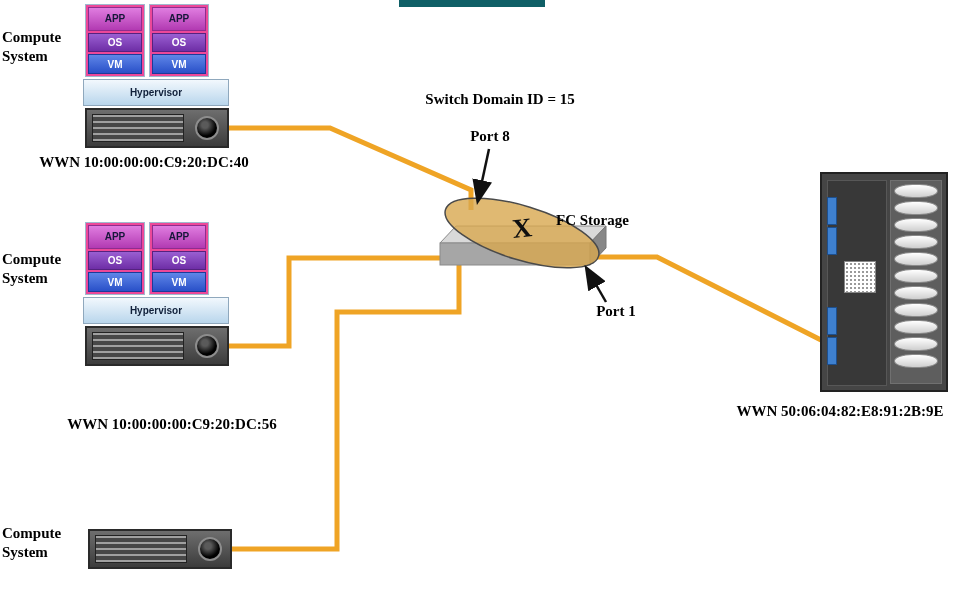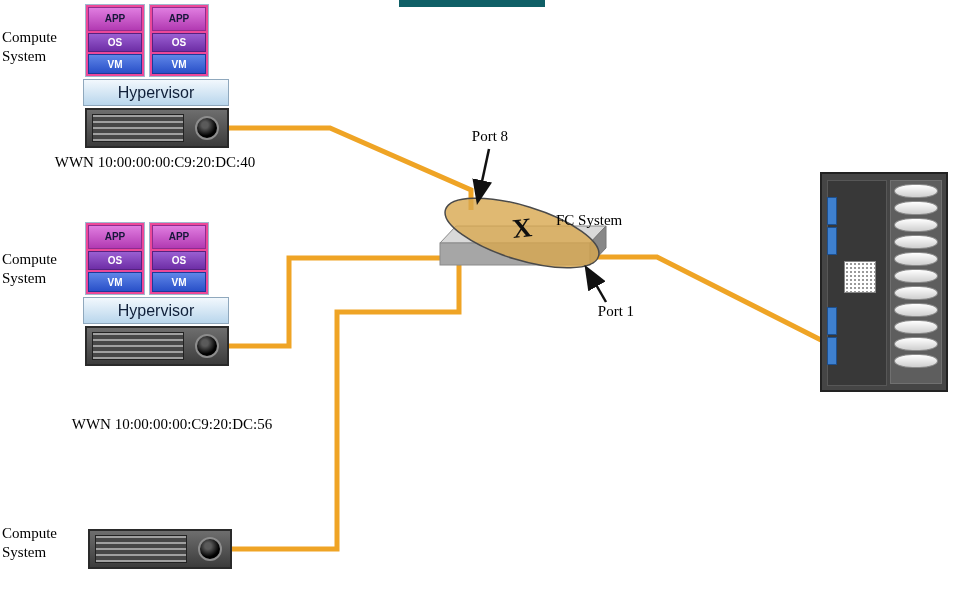--- a/index.html
+++ b/index.html
@@ -1,38 +1,38 @@
 <!DOCTYPE html>
 <html><head>
 <meta charset="utf-8">
 <style>
   html,body{margin:0;padding:0;background:#fff;}
   #canvas{position:relative;width:975px;height:594px;background:#ffffff;overflow:hidden;
           font-family:"Liberation Serif",serif;}
-  .lbl{position:absolute;font-weight:normal;font-size:15px;color:#000;line-height:1.25;}
+  .lbl{position:absolute;font-weight:bold;font-size:15px;color:#000;line-height:1.25;}
   .center{text-align:center;}
   .nowrap{white-space:nowrap;}
 
   #banner{position:absolute;left:399px;top:0;width:146px;height:7px;background:#0F5F66;}
 
   #wires{position:absolute;left:0;top:0;}
 
   
   .vmstack{position:absolute;width:60px;height:73px;background:#ec4899;border:1px solid #9fb9cf;
            box-sizing:border-box;padding:2px;display:flex;flex-direction:column;gap:2px;
            font-family:"Liberation Sans",sans-serif;}
   .vmstack div{display:flex;align-items:center;justify-content:center;font-weight:bold;font-size:10px;}
   .vmstack .app{flex:1.25;background:linear-gradient(#e07de0,#b23ab2);border:1px solid #8e2d8e;color:#17173a;}
   .vmstack .os {flex:1;background:linear-gradient(#9a5fd2,#6e2ea6);border:1px solid #55227f;color:#fff;}
   .vmstack .vm {flex:1;background:linear-gradient(#5f86e8,#2950c8);border:1px solid #1c3a99;color:#fff;}
 
   
   .hyp{position:absolute;width:146px;height:27px;background:linear-gradient(#f2f8fd,#b9d6ec);
        border:1px solid #8fa8bd;box-sizing:border-box;display:flex;align-items:center;justify-content:center;
-       font-family:"Liberation Sans",sans-serif;font-weight:normal;font-size:16px;color:#10203a;}
+       font-family:"Liberation Sans",sans-serif;font-weight:bold;font-size:10px;color:#10203a;}
 
   
   .server{position:absolute;width:144px;height:40px;background:linear-gradient(#6e6e6e,#3c3c3c);
           border:2px solid #2a2a2a;box-sizing:border-box;display:flex;align-items:center;}
   .grille{margin-left:5px;width:90px;height:26px;border:1px solid #222;
           background:repeating-linear-gradient(180deg,#a0a0a0 0 2px,#474747 2px 6px);}
   .pwr{margin-left:11px;width:24px;height:24px;border-radius:50%;
        background:radial-gradient(circle at 40% 35%,#5a5a5a 0 18%,#000 62%);border:2px solid #8d8d8d;box-sizing:border-box;}
 
   
@@ -92,21 +92,21 @@
     <div class="vm">VM</div>
   </div>
 
   <div class="hyp" style="left:83px;top:79px;">Hypervisor</div>
 
   <div class="server" style="left:85px;top:108px;">
     <div class="grille"></div>
     <div class="pwr"></div>
   </div>
 
-  <div class="lbl center nowrap" style="left:15px;top:153px;width:280px;">WWN 10:00:00:00:C9:20:DC:40</div>
+  <div class="lbl center nowrap" style="left:4px;top:153px;width:280px;">WWN 10:00:00:00:C9:20:DC:40</div>
 
   <div class="lbl" style="left:2px;top:250px;width:74px;">Compute System</div>
 
   <div class="vmstack" style="left:85px;top:222px;">
     <div class="app">APP</div>
     <div class="os">OS</div>
     <div class="vm">VM</div>
   </div>
   <div class="vmstack" style="left:149px;top:222px;">
     <div class="app">APP</div>
@@ -124,24 +124,25 @@
   <div class="lbl center nowrap" style="left:32px;top:371px;width:280px;margin-top:44px;">WWN 10:00:00:00:C9:20:DC:56</div>
 
   <div class="lbl" style="left:2px;top:524px;width:74px;">Compute System</div>
 
   <div class="server" style="left:88px;top:529px;">
     <div class="grille"></div>
     <div class="pwr"></div>
   </div>
 
 
+  <div class="lbl center nowrap" style="left:402px;top:90px;width:196px;">Switch Domain ID = 15</div>
 
   <div class="lbl center nowrap" style="left:455px;top:127px;width:70px;">Port 8</div>
 
-  <div class="lbl nowrap" style="left:556px;top:211px;width:110px;">FC System</div>
+  <div class="lbl nowrap" style="left:556px;top:211px;width:110px;">FC Storage</div>
 
   <div class="lbl center nowrap" style="left:578px;top:302px;width:76px;">Port 1</div>
 
   <div class="xmark">X</div>
 
 
   <div class="rack">
     <div class="rack-left">
       <div class="bluebar" style="top:16px;"></div>
       <div class="bluebar" style="top:46px;"></div>
@@ -157,14 +158,15 @@
       <div class="disk"></div>
       <div class="disk"></div>
       <div class="disk"></div>
       <div class="disk"></div>
       <div class="disk"></div>
       <div class="disk"></div>
       <div class="disk"></div>
     </div>
   </div>
 
+  <div class="lbl center nowrap" style="left:720px;top:402px;width:240px;">WWN 50:06:04:82:E8:91:2B:9E</div>
 
 </div>
 
 </body></html>

